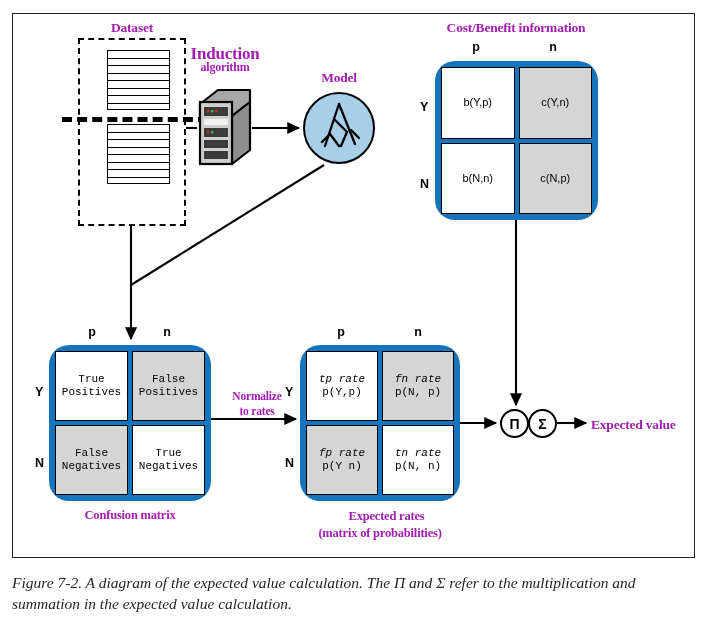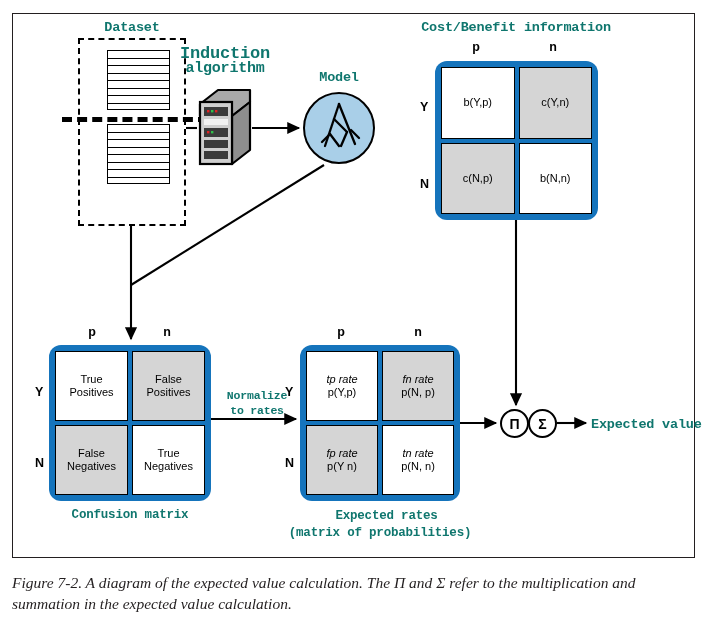--- a/index.html
+++ b/index.html
@@ -6,22 +6,22 @@
   body{width:710px;height:623px;font-family:"Liberation Sans",sans-serif;color:#000;overflow:hidden;}
 
   #page{position:relative;width:710px;height:623px;}
 
   
   #figure-frame{
     position:absolute;left:12px;top:13px;width:683px;height:545px;
     border:1.6px solid #231f20;background:#fff;box-sizing:border-box;
   }
 
-  .lbl{position:absolute;font-family:Liberation Mono, monospace;font-weight:bold;
-       color:#0f766e;line-height:1.12;letter-spacing:-0.2px;white-space:nowrap;}
+  .lbl{position:absolute;font-family:Liberation Serif, serif;font-weight:bold;
+       color:#a21caf;line-height:1.12;letter-spacing:-0.2px;white-space:nowrap;}
   .lbl.c{text-align:center;transform:translateX(-50%);}
 
   
   #dataset-box{position:absolute;left:78px;top:38px;width:108px;height:188px;
      border:2.6px dashed #000;box-sizing:border-box;background:transparent;}
   .stack{position:absolute;left:107px;width:63px;border:1.6px solid #000;
      box-sizing:border-box;background:#fff;}
   #stack-top{top:50px;height:60px;}
   #stack-bot{top:124px;height:60px;}
   .stack .row{height:7.5px;border-bottom:1.5px solid #000;box-sizing:border-box;}
@@ -30,31 +30,31 @@
      border-top:5px dashed #000;}
 
   
   #server{position:absolute;left:198px;top:88px;width:54px;height:80px;}
 
   
   #model-circle{position:absolute;left:303px;top:92px;width:72px;height:72px;
      border-radius:50%;background:#a9cfe8;border:2.4px solid #000;box-sizing:border-box;}
 
   
-  .matrix{position:absolute;background:#1574bc;border-radius:12px;
+  .matrix{position:absolute;background:#1574bc;border-radius:20px;
      box-sizing:border-box;padding:6px;display:grid;grid-template-columns:1fr 1fr;
      grid-template-rows:1fr 1fr;gap:4px;}
   .matrix .cell{border:1.6px solid #000;box-sizing:border-box;display:flex;
      align-items:center;justify-content:center;text-align:center;
      font-family:"Liberation Sans",sans-serif;font-size:11px;line-height:1.15;
      font-weight:normal;color:#000;}
   .cell.white{background:#ffffff;}
   .cell.grey{background:#d5d5d5;text-align:center;}
   .cell .ital{font-style:italic;}
-  .cell .two{display:block;}
+  .cell .two{display:block;font-family:Liberation Mono, monospace;}
 
   .hdr-col{position:absolute;font-weight:bold;font-size:12.5px;transform:translateX(-50%);}
   .hdr-row{position:absolute;font-weight:bold;font-size:12.5px;transform:translateY(-50%);}
 
   
   #wires{position:absolute;left:0;top:0;width:710px;height:623px;pointer-events:none;}
 
   
   .opcircle{position:absolute;width:29px;height:29px;border-radius:50%;
      border:2.2px solid #000;background:#fff;display:flex;align-items:center;
@@ -91,21 +91,21 @@
     <div class="row"></div>
     <div class="row"></div>
     <div class="row"></div>
     <div class="row"></div>
     <div class="row"></div>
     <div class="row"></div>
   </div>
   <div id="split-line"></div>
 
   <div class="lbl c" style="left:225px;top:44px;font-size:17px;">Induction</div>
-  <div class="lbl c" style="left:225px;top:61px;font-size:15px;text-align:center;">algorithm</div>
+  <div class="lbl c" style="left:225px;top:61px;font-size:12px;text-align:center;">algorithm</div>
 
   <div id="server">
     <svg width="54" height="80" viewBox="0 0 54 80">
 
       <polygon points="2,16 20,2 52,2 52,14 34,28 2,28" fill="#a8a8a8" stroke="#000" stroke-width="2.2" stroke-linejoin="round"></polygon>
 
       <polygon points="34,28 52,14 52,62 34,76" fill="#8e8e8e" stroke="#000" stroke-width="2.2" stroke-linejoin="round"></polygon>
 
       <rect x="2" y="14" width="32" height="62" fill="#cfcfcf" stroke="#000" stroke-width="2.2"></rect>
 
@@ -140,22 +140,22 @@
 
   <div class="lbl c" style="left:516px;top:20px;font-size:13.5px;">Cost/Benefit information</div>
   <div class="hdr-col" style="left:476px;top:40px;">p</div>
   <div class="hdr-col" style="left:553px;top:40px;">n</div>
   <div class="hdr-row" style="left:420px;top:107px;">Y</div>
   <div class="hdr-row" style="left:420px;top:184px;">N</div>
 
   <div class="matrix" id="cost-benefit-matrix" style="left:435px;top:61px;width:163px;height:159px;">
     <div class="cell white">b(Y,p)</div>
     <div class="cell grey">c(Y,n)</div>
+    <div class="cell white">b(N,n)</div>
     <div class="cell grey">c(N,p)</div>
-    <div class="cell white">b(N,n)</div>
   </div>
 
   <div class="hdr-col" style="left:92px;top:325px;">p</div>
   <div class="hdr-col" style="left:167px;top:325px;">n</div>
   <div class="hdr-row" style="left:35px;top:392px;">Y</div>
   <div class="hdr-row" style="left:35px;top:463px;">N</div>
 
   <div class="matrix" id="confusion-matrix" style="left:49px;top:345px;width:162px;height:156px;">
     <div class="cell white">
       <span>

